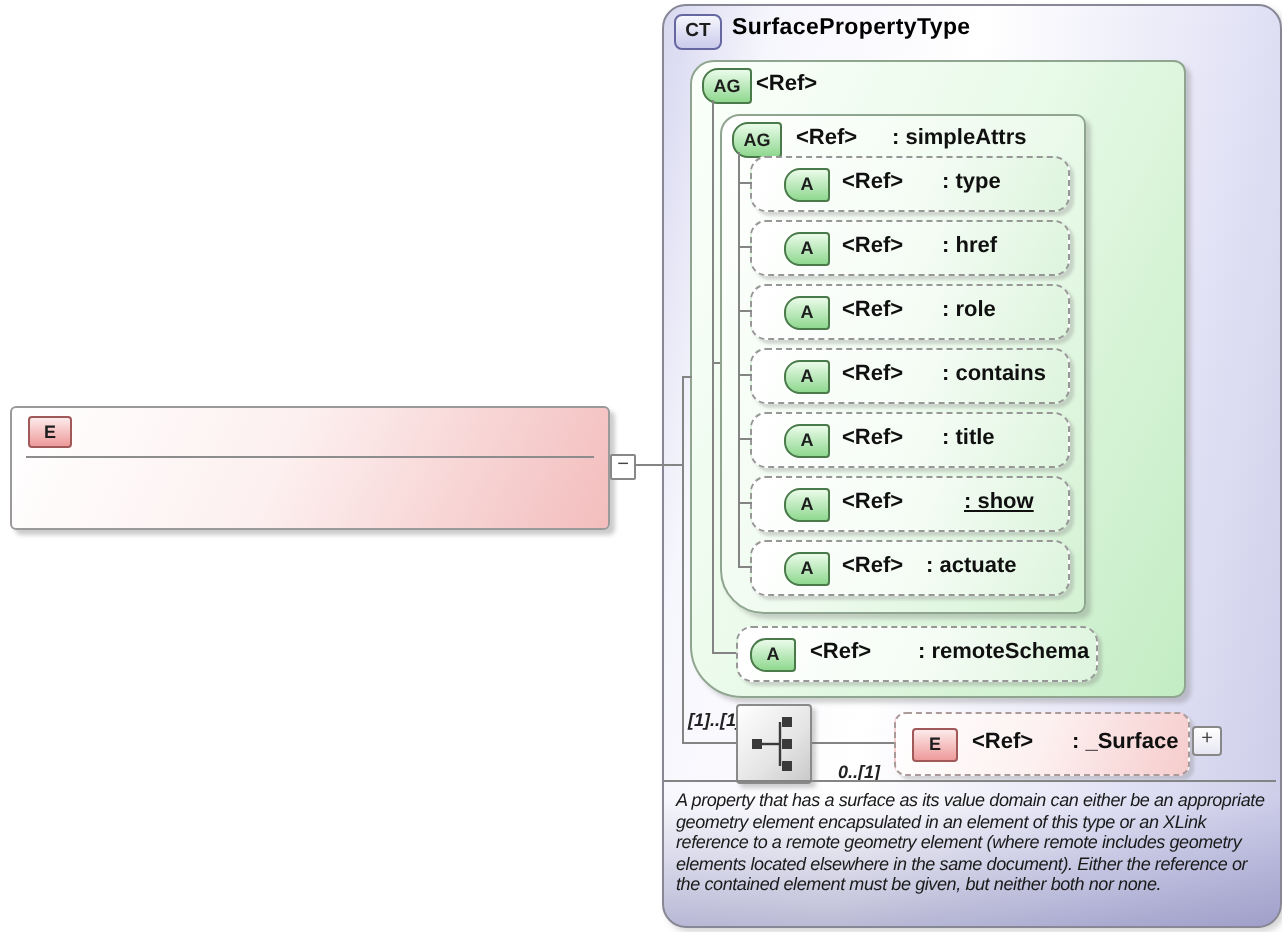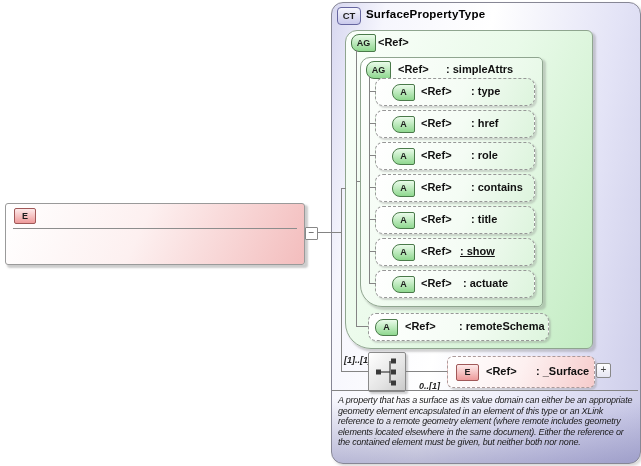--- a/index.html
+++ b/index.html
@@ -107,21 +107,21 @@
     <span class="lbl" style="left:95px;top:6px;">: contains</span>
   </div>
   <div class="a-row" style="top:206px;">
     <span class="badge g-badge" style="left:16px;top:5px;width:21px;height:15px;line-height:15px;">A</span>
     <span class="lbl" style="left:45px;top:6px;">&lt;Ref&gt;</span>
     <span class="lbl" style="left:95px;top:6px;">: title</span>
   </div>
   <div class="a-row" style="top:238px;">
     <span class="badge g-badge" style="left:16px;top:5px;width:21px;height:15px;line-height:15px;">A</span>
     <span class="lbl" style="left:45px;top:6px;">&lt;Ref&gt;</span>
-    <span class="lbl" style="left:84px;top:6px;text-decoration:underline;">: show</span>
+    <span class="lbl" style="left:106px;top:6px;text-decoration:underline;">: show</span>
   </div>
   <div class="a-row" style="top:270px;">
     <span class="badge g-badge" style="left:16px;top:5px;width:21px;height:15px;line-height:15px;">A</span>
     <span class="lbl" style="left:45px;top:6px;">&lt;Ref&gt;</span>
     <span class="lbl" style="left:87px;top:6px;">: actuate</span>
   </div>
 
   <div id="remote-row">
     <span class="badge g-badge" style="left:6px;top:5px;width:21px;height:15px;line-height:15px;">A</span>
     <span class="lbl" style="left:36px;top:6px;">&lt;Ref&gt;</span>

